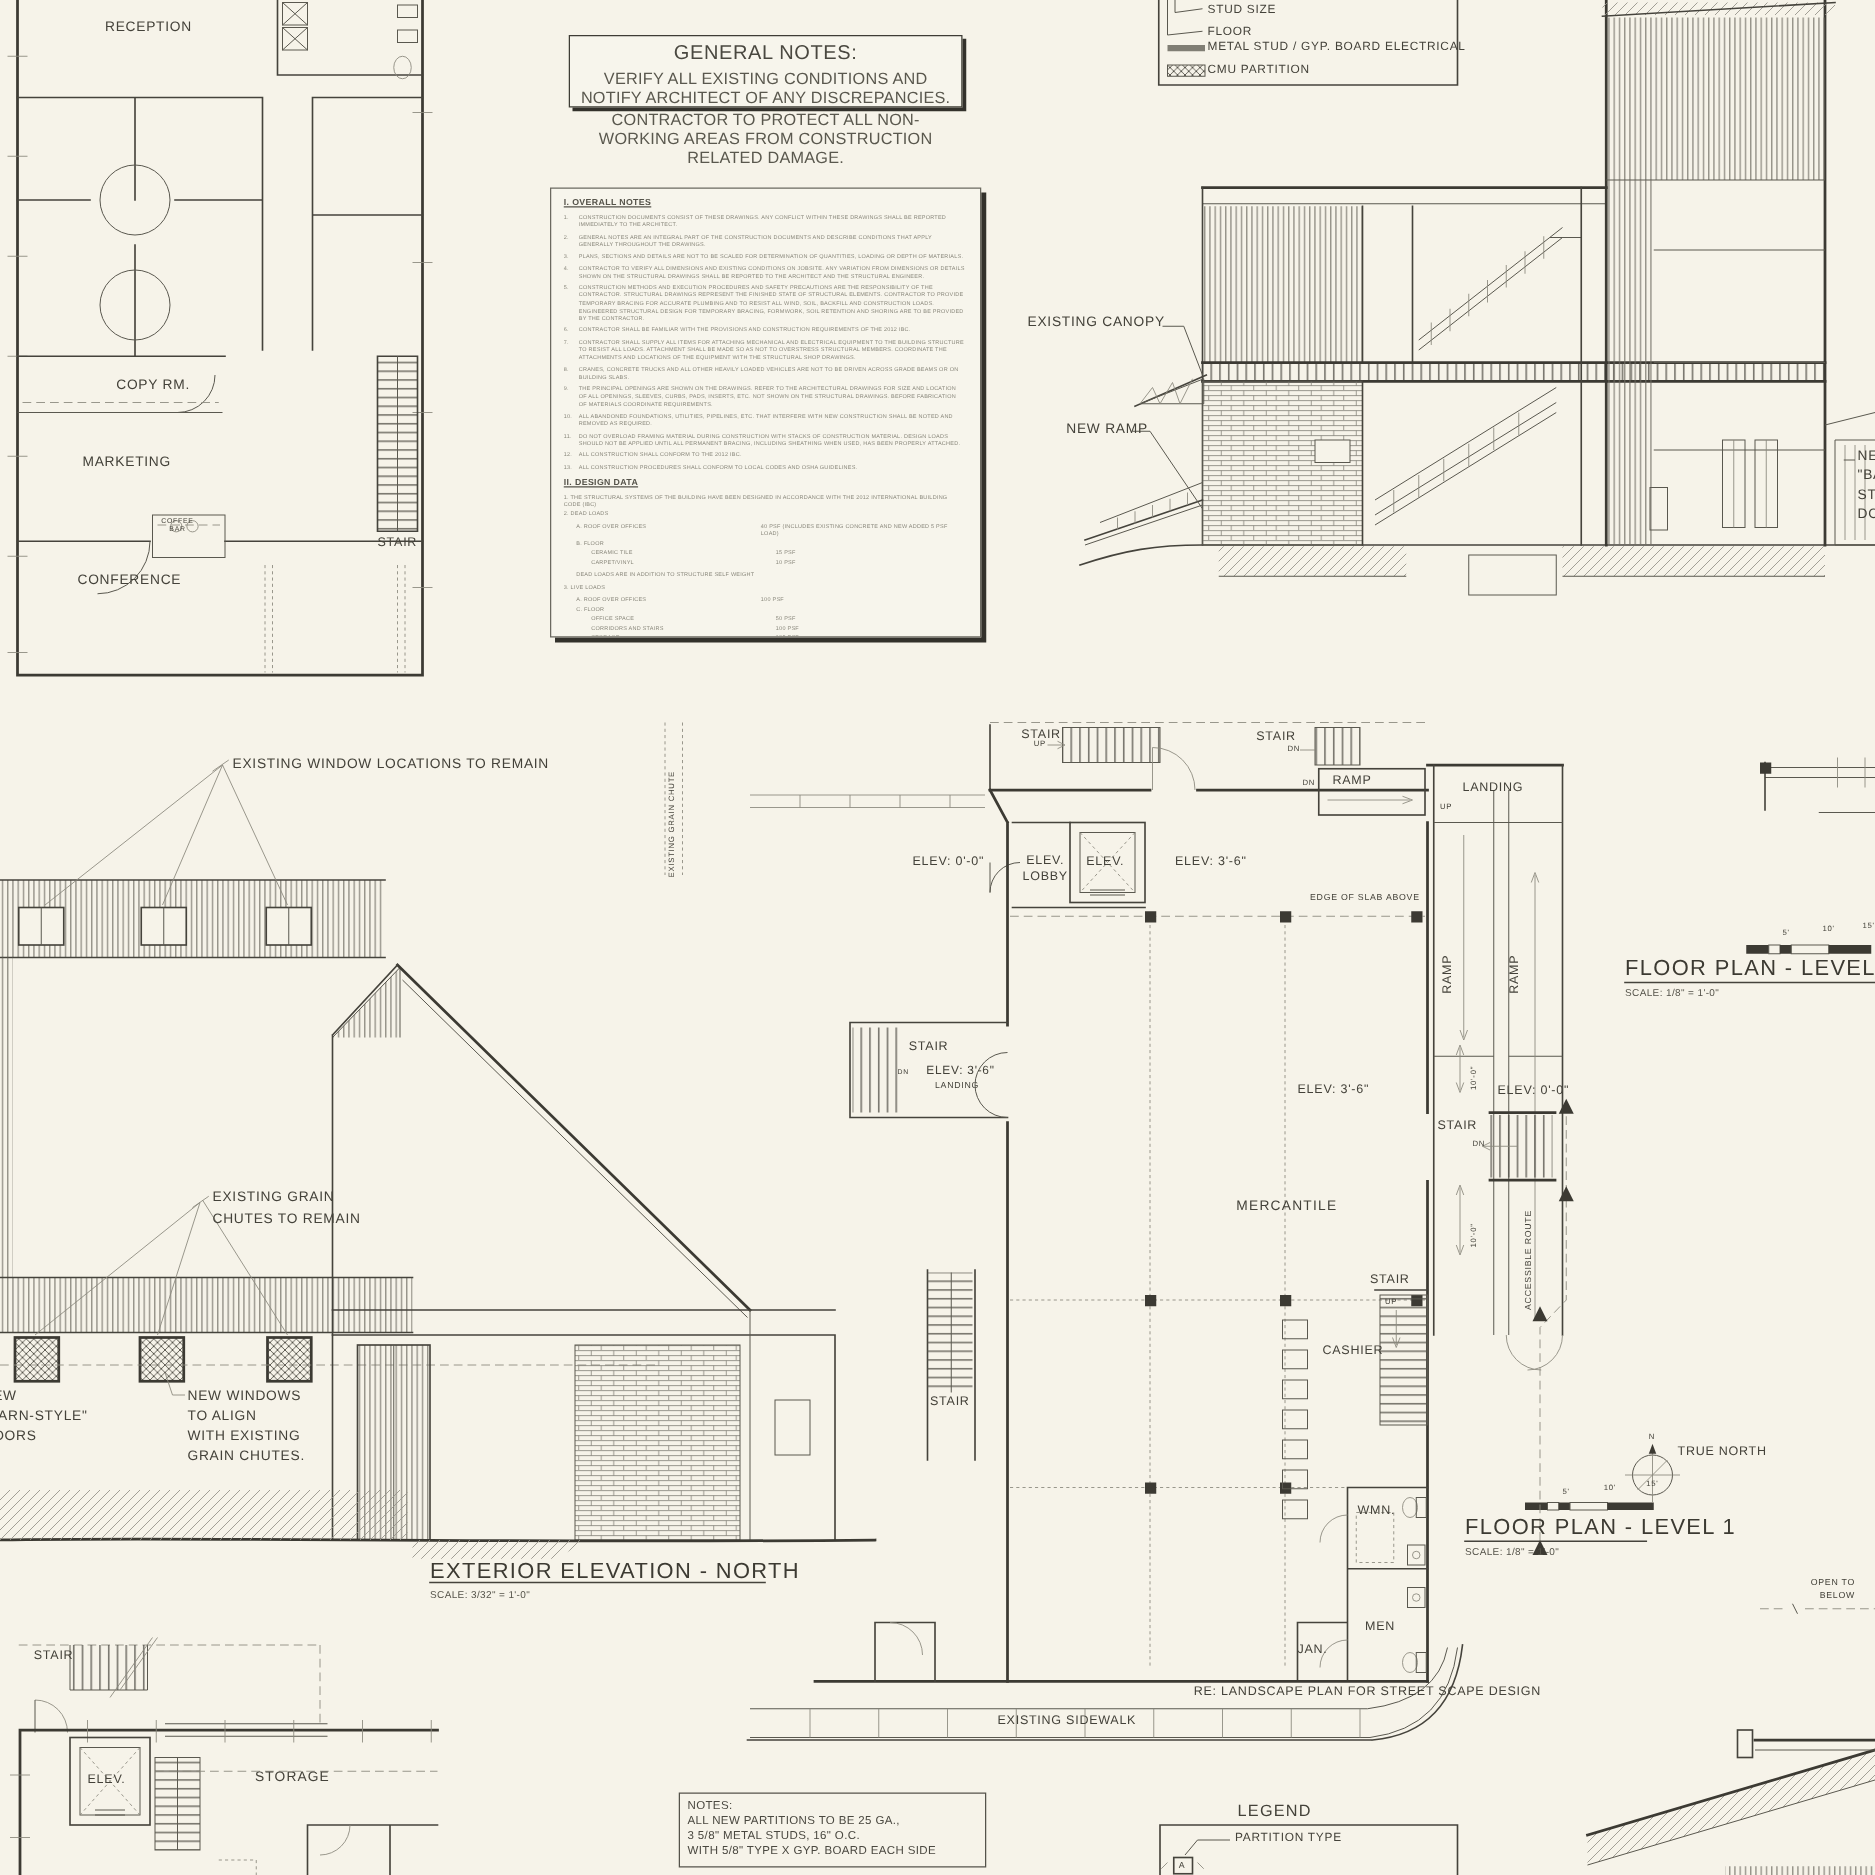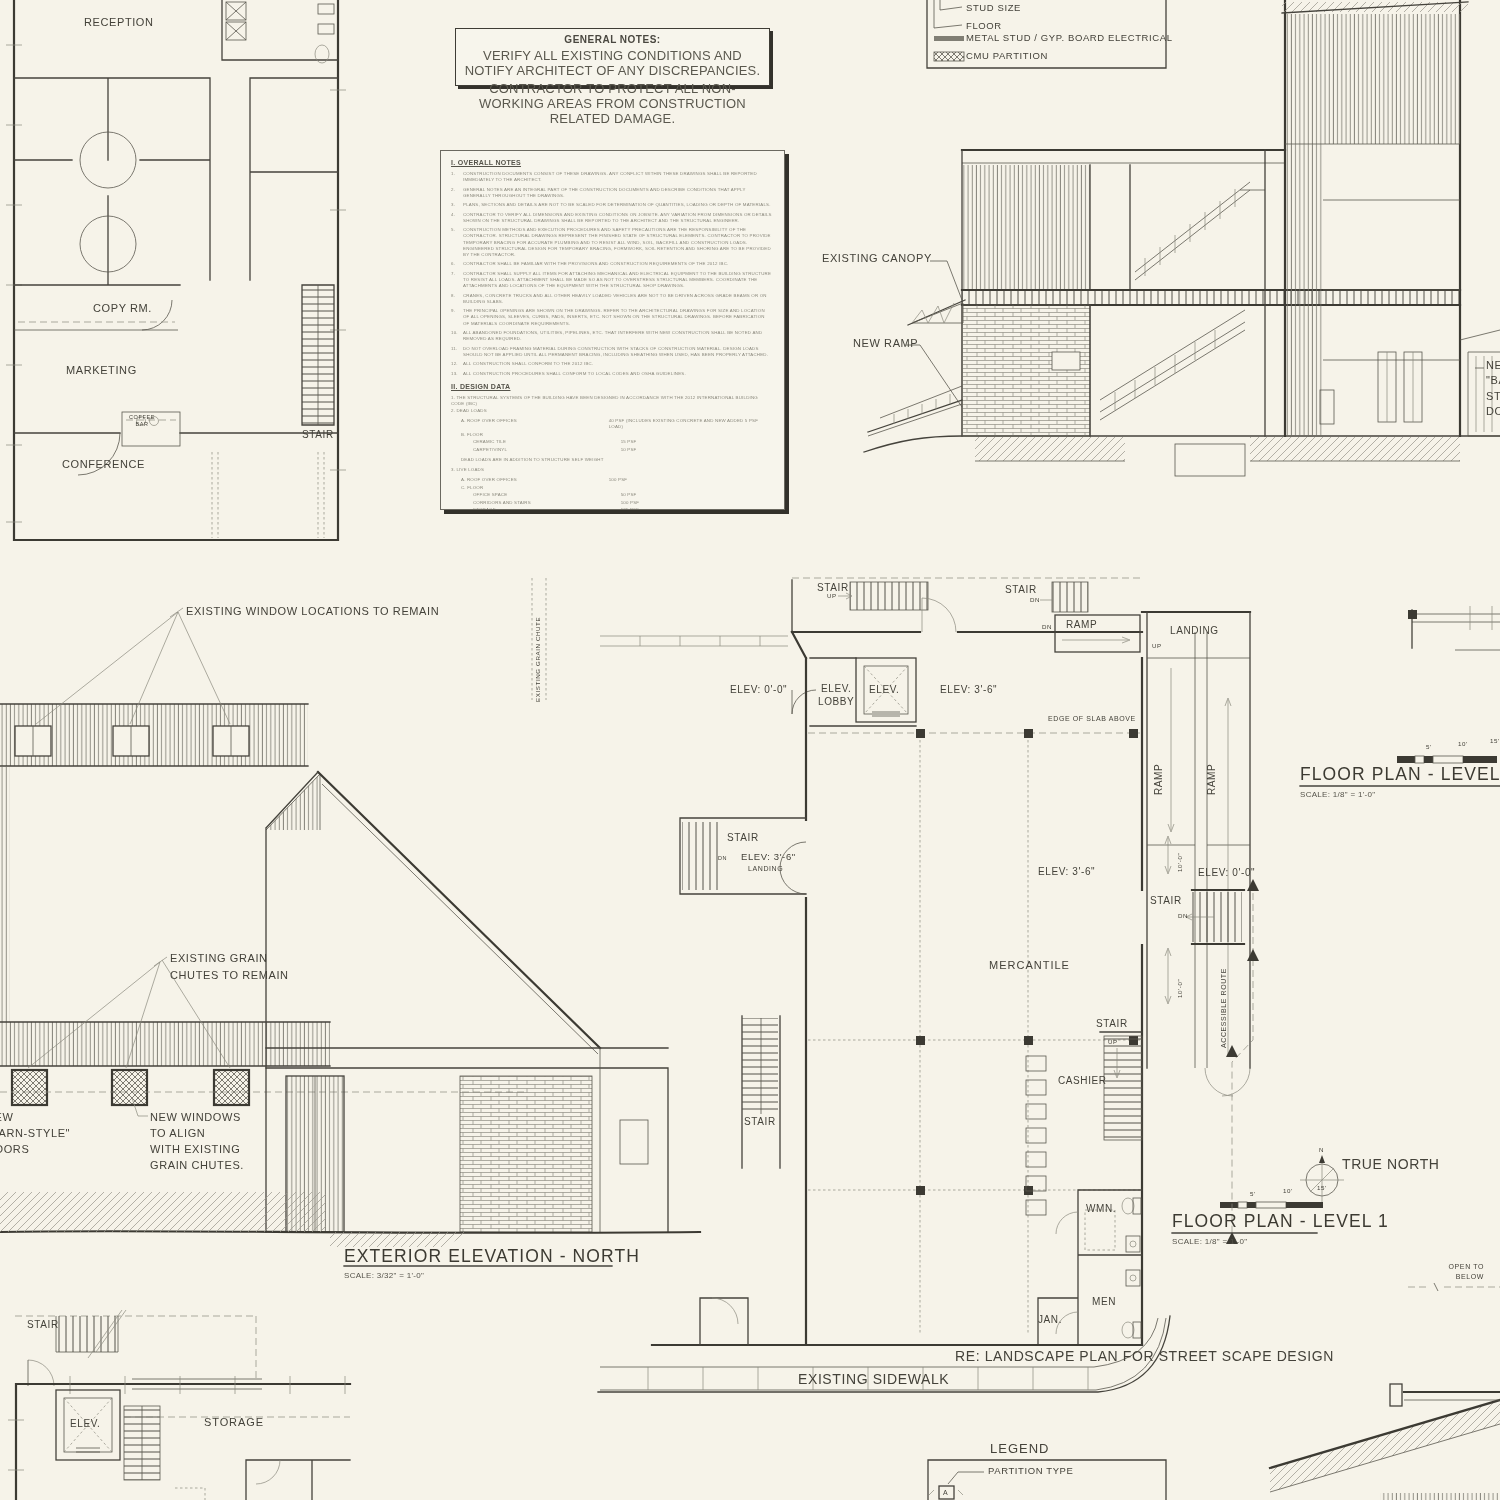--- a/index.html
+++ b/index.html
@@ -9,27 +9,27 @@
   .wl{stroke:#3c3a33;stroke-width:2.2;fill:none;stroke-linecap:square}
   .wm{stroke:#45433c;stroke-width:1.3;fill:none;stroke-linecap:square}
   .fn{stroke:#5a584f;stroke-width:.8;fill:none}
   .fl{stroke:#8b897e;stroke-width:.7;fill:none}
   .dsh{stroke-dasharray:7 4}
   .dd{stroke-dasharray:2.5 2.5}
   .blk{fill:#3c3a33;stroke:none}
   .lbl{position:absolute;color:#44423a;letter-spacing:.6px;line-height:1.25;white-space:nowrap;}
   .ml{white-space:pre-line}
   .rot{transform:rotate(-90deg);transform-origin:left top;}
-  .f11{font-size:11px}.f10{font-size:10px}.f9{font-size:9.5px}.f8{font-size:14px}
+  .f11{font-size:11px}.f10{font-size:10px}.f9{font-size:9.5px}.f8{font-size:10px}
   .f7{font-size:7px}.f6{font-size:6.2px}.f55{font-size:5.5px}
   .title{font-size:17.5px;letter-spacing:1.1px;color:#3c3a32}
   .scale{font-size:8px;letter-spacing:.3px;color:#55534a}
   .box{position:absolute;border:1.2px solid #3e3c35;background:#f7f5ec;}
   .gnbox{left:455px;top:28px;width:313px;height:56px;box-shadow:3px 3px 0 #33312b;text-align:center;}
-  .gnbox .gt{font-size:10px;font-weight:bold;letter-spacing:.5px;margin-top:5px;color:#4a4840}
+  .gnbox .gt{font-size:16px;font-weight:normal;letter-spacing:.5px;margin-top:5px;color:#4a4840}
   .gnbox .gl{font-size:13px;letter-spacing:.2px;margin-top:3px;color:#5a584e;padding:0 8px}
   .docbox{left:440px;top:150px;width:345px;height:360px;box-shadow:4px 4px 0 #33312b;border:1px solid #6b6960;
           padding:8px 12px 0 10px;box-sizing:border-box;overflow:hidden;}
   .docH{font-size:7px;font-weight:bold;color:#55534a;text-decoration:underline;letter-spacing:.3px;margin:0 0 5px 0}
   .nrow{display:flex;gap:4px;font-size:4.4px;color:#8a887c;margin-bottom:3.3px;line-height:1.4;letter-spacing:.2px}
   .nnum{flex:0 0 8px}
   .drow{display:flex;font-size:4.4px;color:#8a887c;margin-bottom:1.7px;line-height:1.35;letter-spacing:.2px}
   .dt{flex:0 0 46%}.dv{flex:1}
   .i1 .dt{padding-left:10px}.i2 .dt{padding-left:22px}
   .gap{margin-top:4px}
@@ -533,18 +533,22 @@
 <span class="lbl f6" style="left:1458px;top:740px">10'</span>
 <span class="lbl f6" style="left:1490px;top:737px">15'</span>
 
 <span class="lbl f7 ml" style="left:1430px;top:1262px;width:54px;text-align:right;line-height:1.4">OPEN TO
 BELOW</span>
 
 <span class="lbl f10" style="left:27px;top:1319px">STAIR</span>
 <span class="lbl f10" style="left:70px;top:1418px">ELEV.</span>
 <span class="lbl f11" style="left:204px;top:1416px;letter-spacing:.9px">STORAGE</span>
 
+<div class="box nbox ml">NOTES:
+ALL NEW PARTITIONS TO BE 25 GA.,
+3 5/8" METAL STUDS, 16" O.C.
+WITH 5/8" TYPE X GYP. BOARD EACH SIDE</div>
 
 <span class="lbl" style="left:990px;top:1441px;font-size:13px;letter-spacing:1px">LEGEND</span>
 <span class="lbl f9" style="left:988px;top:1465px">PARTITION TYPE</span>
 <span class="lbl f7" style="left:943px;top:1489px">A</span>
 
 </div>
 
 </body></html>

